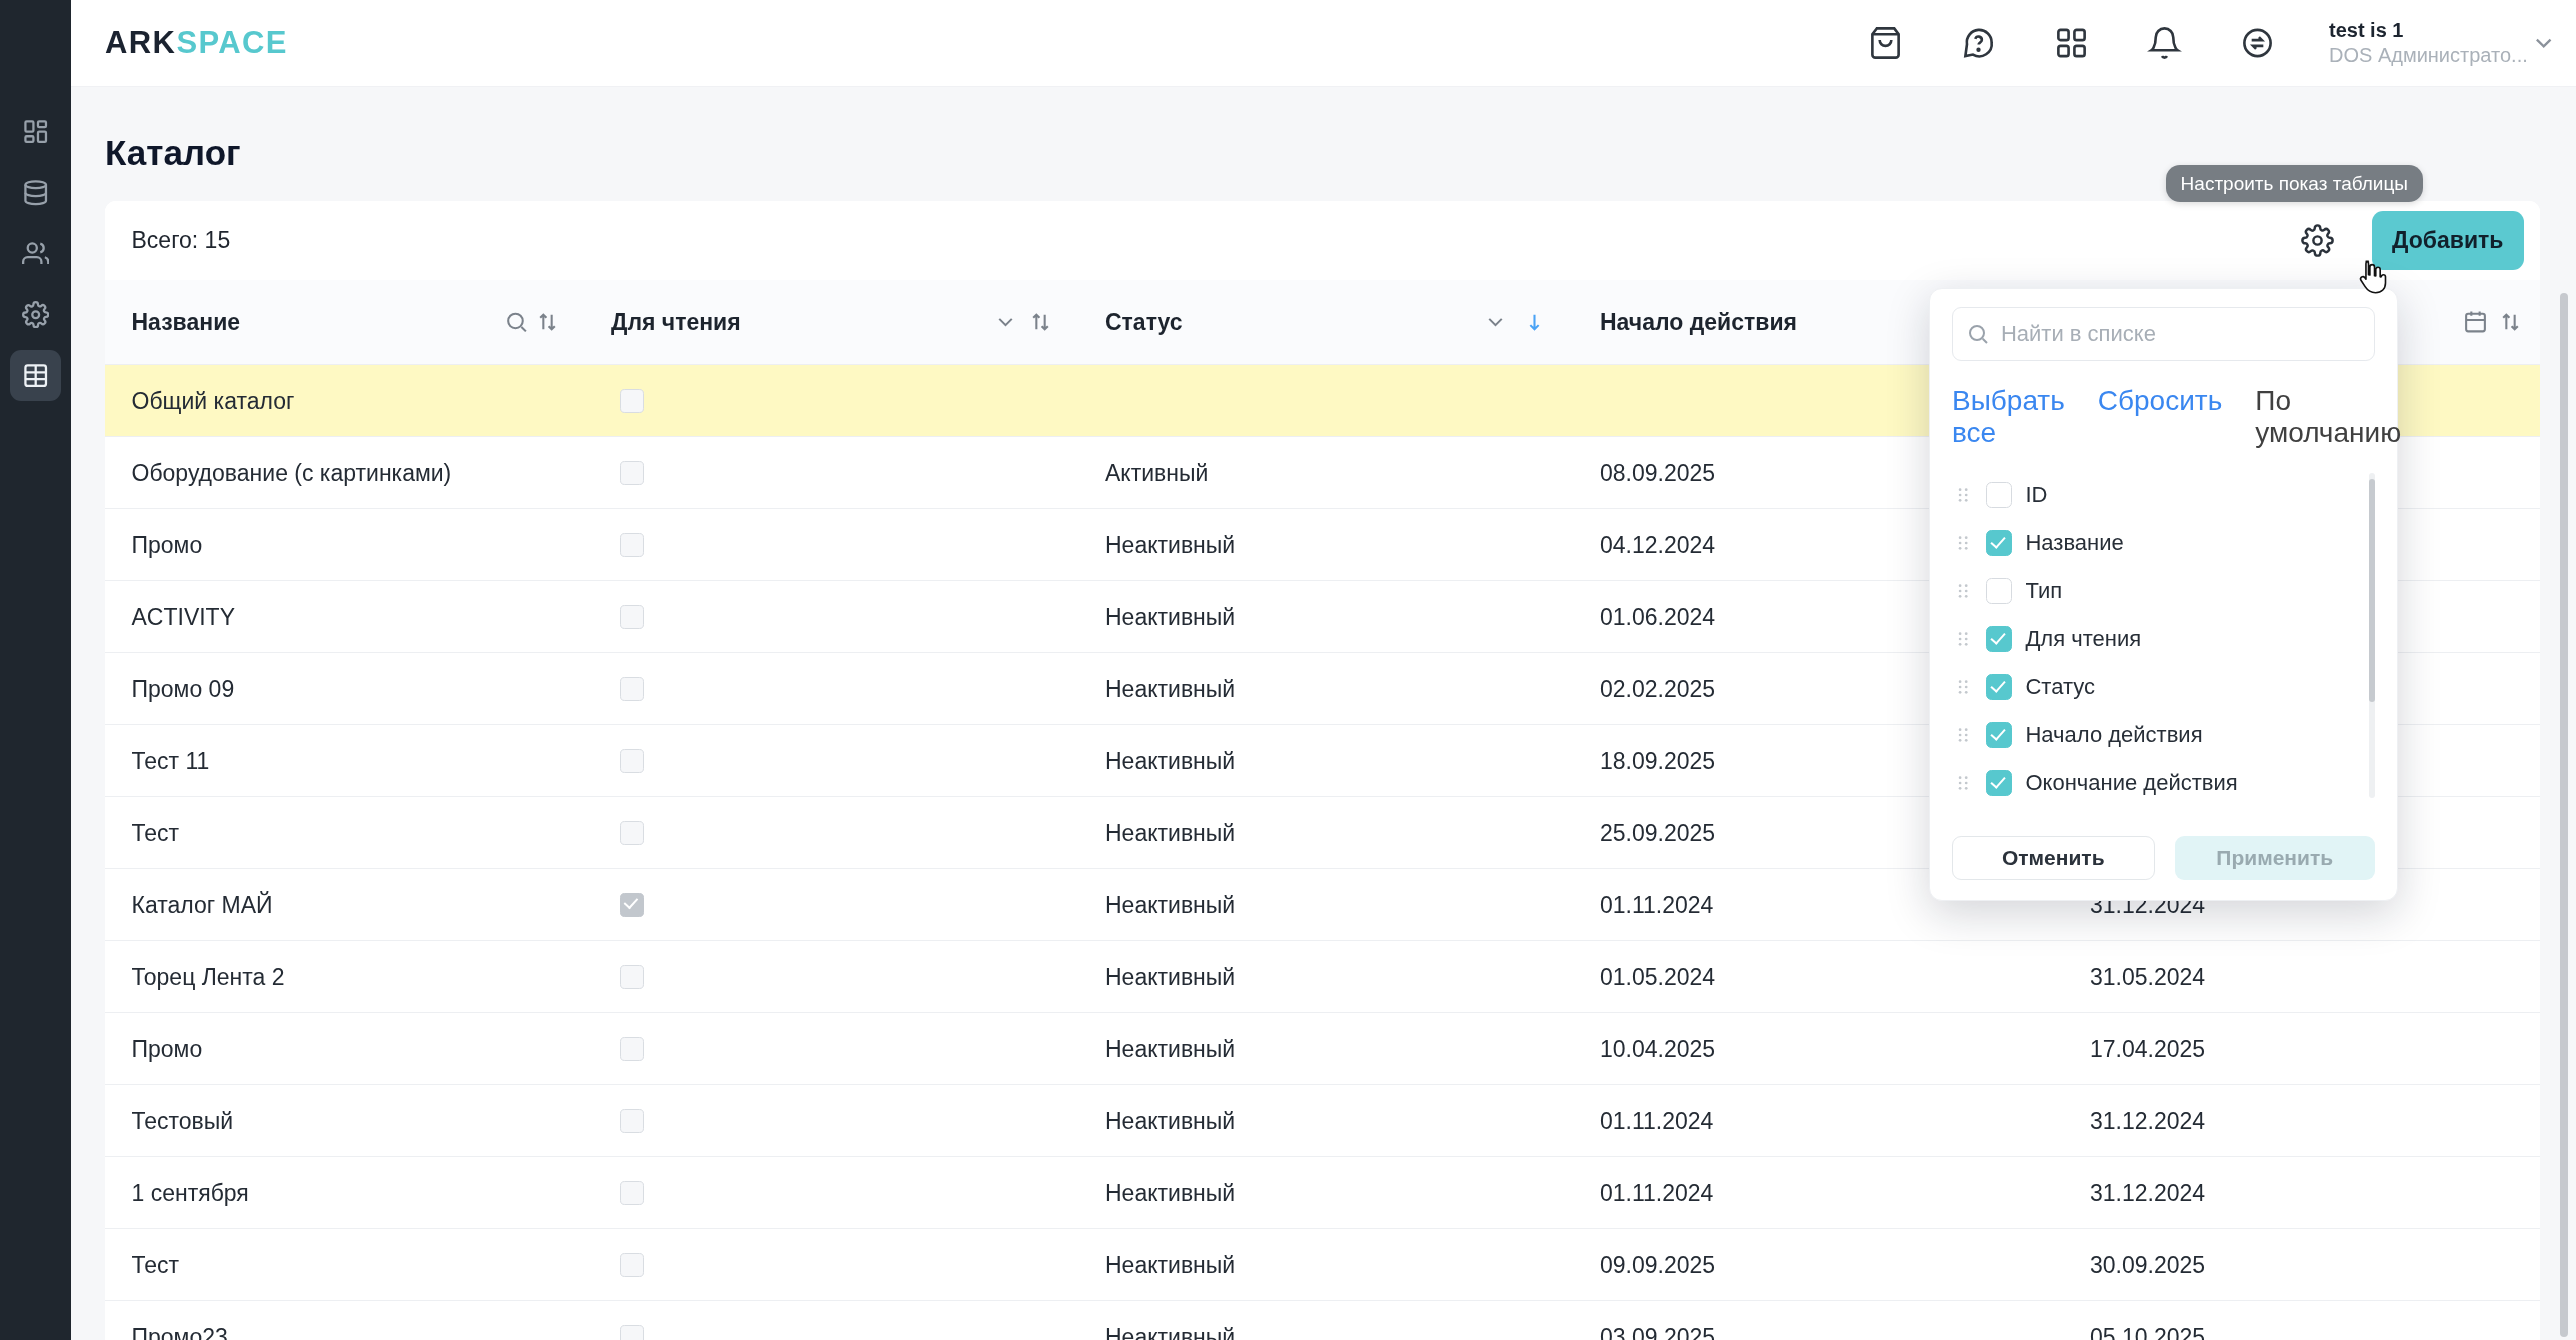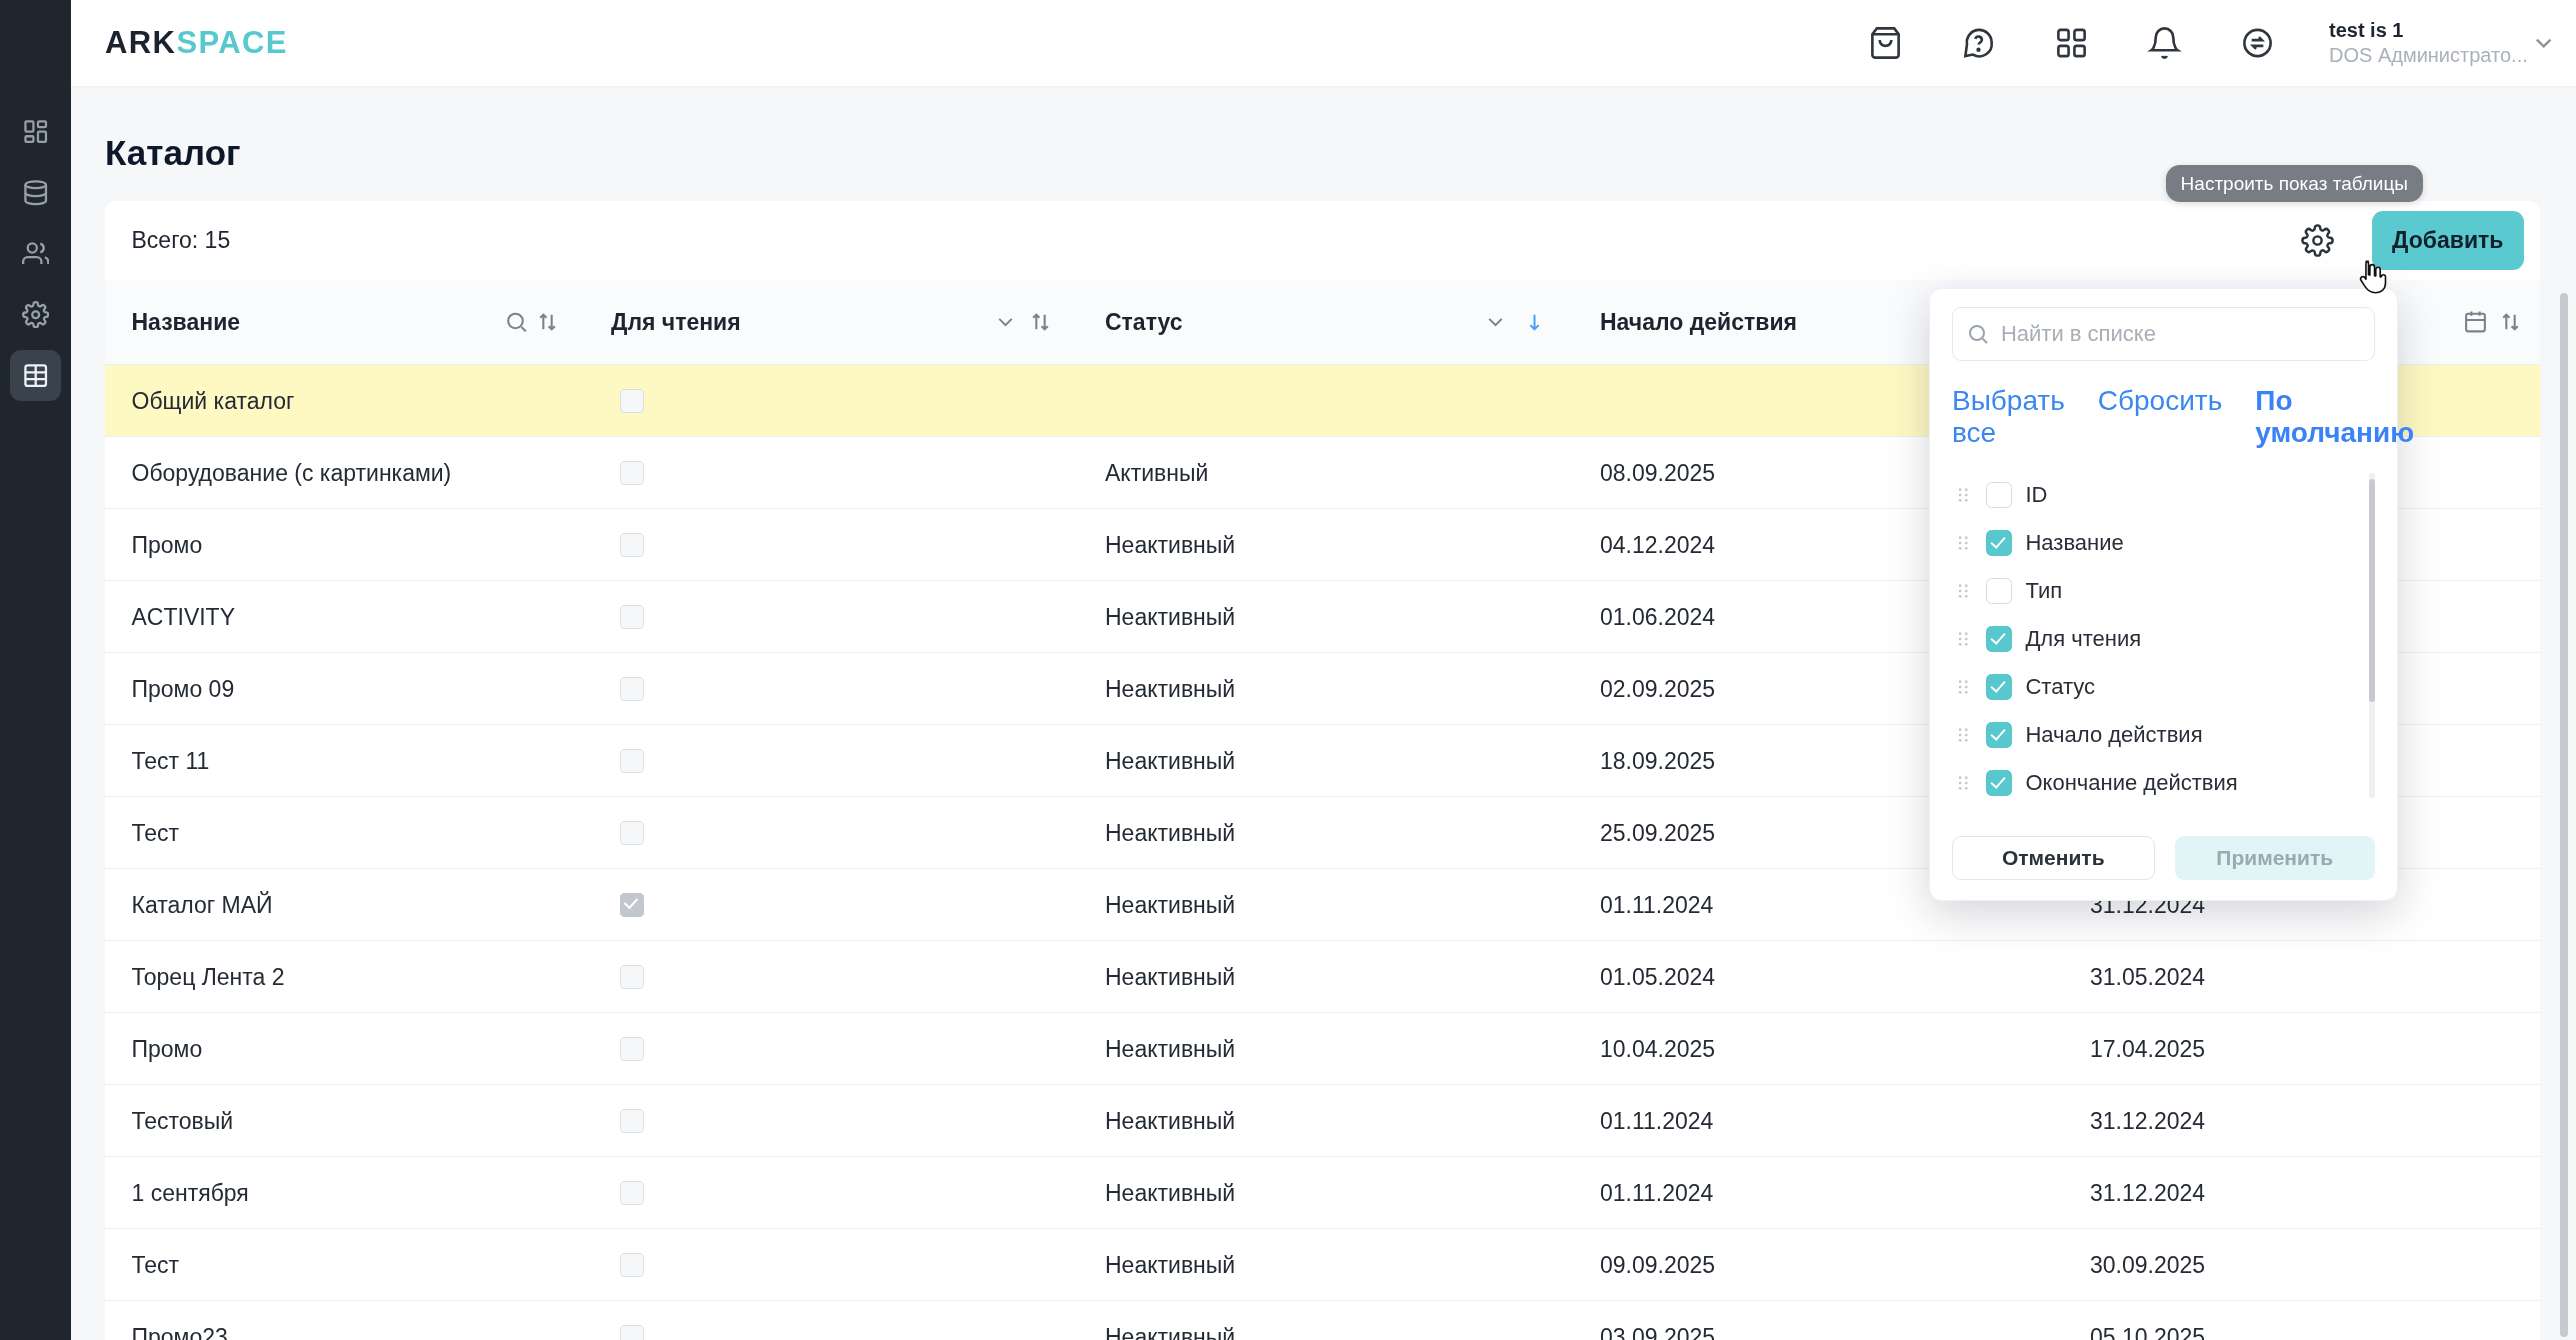--- a/index.html
+++ b/index.html
@@ -57,21 +57,21 @@
     color:#fff;font-size:19px;border-radius:14px;z-index:60;box-shadow:0 1.8px 7.3px rgba(0,0,0,.15);white-space:nowrap;}
   
   .popup{position:absolute;left:1929px;top:288px;width:469px;background:#fff;border:0.9px solid #eef0f3;border-radius:12.8px;
     z-index:70;box-shadow:0 12.8px 44px rgba(15,23,42,.18);box-sizing:border-box;padding:18.3px 22px 20px;}
   .search-box{height:54px;border:1.8px solid #e6e9ed;border-radius:9.1px;display:flex;align-items:center;padding:0 12.8px;gap:9.1px;box-sizing:border-box;}
   .search-box svg{width:24px;height:24px;color:#9aa2ab;flex:none;}
   .search-box input{border:none;outline:none;flex:1;font-size:22px;font-family:inherit;color:#2a3138;min-width:0;background:transparent;}
   .search-box input::placeholder{color:#a7aeb6;}
   .popup-actions{display:flex;gap:33px;margin-top:24px;font-size:28px;align-items:flex-start;}
   .plink{color:#3a87f0;cursor:pointer;font-weight:500;}
-  .plink.muted{color:#3b82f6;margin-left:auto;font-weight:bold;}
+  .plink.muted{color:#404040;margin-left:auto;}
   .plist{margin-top:22px;height:333px;position:relative;overflow:hidden;}
   .pitem{height:48px;display:flex;align-items:center;gap:13.7px;padding-left:1.8px;}
   .drag{width:18.3px;height:22px;color:#c3c8cd;flex:none;}
   .drag svg{width:100%;height:100%;}
   .plabel{font-size:22px;color:#272e37;}
   .pscroll-track{position:absolute;right:0;top:1.8px;width:6.4px;height:325px;background:#eef0f2;border-radius:3.7px;}
   .pscroll-thumb{position:absolute;right:0;top:7.3px;width:6.4px;height:223px;background:#c6cacf;border-radius:3.7px;}
   .popup-footer{display:flex;gap:20px;margin-top:32px;}
   .btn-cancel,.btn-apply{flex:1;height:44px;border-radius:9.1px;font-size:21px;font-weight:600;font-family:inherit;cursor:pointer;}
   .btn-cancel{background:#fff;border:1.8px solid #e3e7ea;color:#2b323b;}
@@ -278,21 +278,21 @@
     <span class="cell col-name">ACTIVITY</span>
     <span class="cb row-cb"></span>
     <span class="cell col-status">Неактивный</span>
     <span class="cell col-start">01.06.2024</span>
     <span class="cell col-end"></span>
   </div>
       <div class="trow">
     <span class="cell col-name">Промо 09</span>
     <span class="cb row-cb"></span>
     <span class="cell col-status">Неактивный</span>
-    <span class="cell col-start">02.09.2025</span>
+    <span class="cell col-start">02.02.2025</span>
     <span class="cell col-end"></span>
   </div>
       <div class="trow">
     <span class="cell col-name">Тест 11</span>
     <span class="cb row-cb"></span>
     <span class="cell col-status">Неактивный</span>
     <span class="cell col-start">18.09.2025</span>
     <span class="cell col-end"></span>
   </div>
       <div class="trow">

